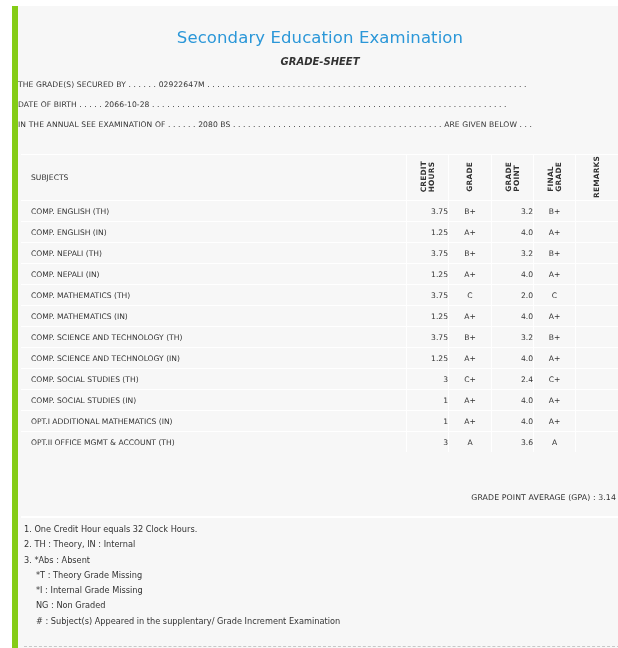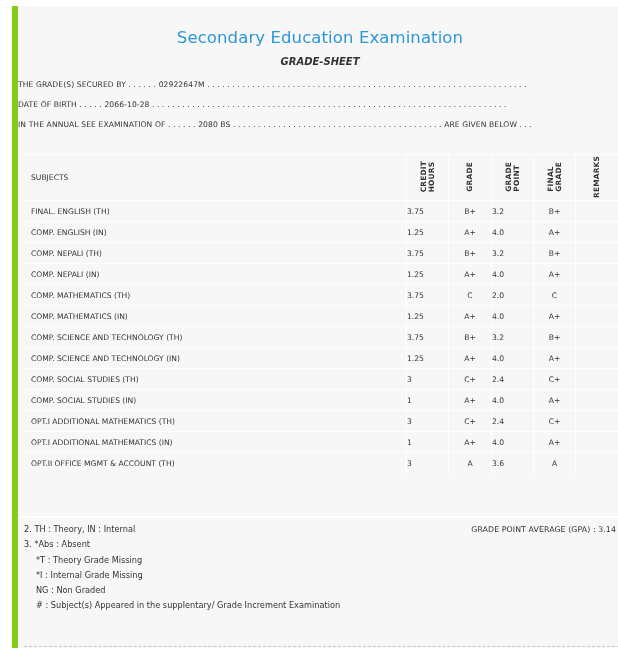--- a/index.html
+++ b/index.html
@@ -51,27 +51,27 @@
   .col-fg { width: 41px; }
   .col-rem { width: auto; }
   th.col-subj { font-weight: normal; }
   .vert {
     display: inline-block; writing-mode: vertical-rl; transform: rotate(180deg);
     font-weight: bold; font-size: 7.4px; line-height: 8px; text-align: left;
     letter-spacing: 0.2px;
   }
   th.rotated { text-align: center; vertical-align: bottom; padding-bottom: 4px; }
   th.rem { vertical-align: top; padding-top: 2px; }
-  td.num { padding-left: 4px; text-align: left; }
+  td.num { padding-left: 4px; text-align: right; }
   td.ctr { text-align: center; }
   tr.last-row td { border-bottom: 1.5px solid #ffffff; }
 
   .gpa {
     position: absolute; right: 6px; top: 487px;
-    font-size: 7.8px; color: #333; letter-spacing: 0.1px; margin-top: 32px;
+    font-size: 7.8px; color: #333; letter-spacing: 0.1px;
   }
   .gpa-divider {
     position: absolute; left: 3px; top: 510px; width: 600px; height: 1.5px; background: #ffffff;
   }
   .notes {
     position: absolute; left: 6px; top: 516px; font-size: 8.2px; color: #333;
     line-height: 15.3px;
   }
   .notes .indent { padding-left: 12px; }
   .dash {
@@ -96,21 +96,21 @@
         <th class="col-subj">SUBJECTS</th>
         <th class="col-ch rotated"><span class="vert"><span>CREDIT</span><br><span>HOURS</span></span></th>
         <th class="col-g rotated"><span class="vert">GRADE</span></th>
         <th class="col-gp rotated"><span class="vert"><span>GRADE</span><br><span>POINT</span></span></th>
         <th class="col-fg rotated"><span class="vert"><span>FINAL</span><br><span>GRADE</span></span></th>
         <th class="col-rem rotated rem"><span class="vert">REMARKS</span></th>
       </tr>
     </thead>
     <tbody id="grade-rows">
         <tr>
-          <td class="col-subj">FINAL. ENGLISH (TH)</td>
+          <td class="col-subj">COMP. ENGLISH (TH)</td>
           <td class="col-ch num">3.75</td>
           <td class="col-g ctr">B+</td>
           <td class="col-gp num">3.2</td>
           <td class="col-fg ctr">B+</td>
           <td class="col-rem"></td>
         </tr>
         <tr>
           <td class="col-subj">COMP. ENGLISH (IN)</td>
           <td class="col-ch num">1.25</td>
           <td class="col-g ctr">A+</td>
@@ -176,28 +176,20 @@
         </tr>
         <tr>
           <td class="col-subj">COMP. SOCIAL STUDIES (IN)</td>
           <td class="col-ch num">1</td>
           <td class="col-g ctr">A+</td>
           <td class="col-gp num">4.0</td>
           <td class="col-fg ctr">A+</td>
           <td class="col-rem"></td>
         </tr>
         <tr>
-          <td class="col-subj">OPT.I ADDITIONAL MATHEMATICS (TH)</td>
-          <td class="col-ch num">3</td>
-          <td class="col-g ctr">C+</td>
-          <td class="col-gp num">2.4</td>
-          <td class="col-fg ctr">C+</td>
-          <td class="col-rem"></td>
-        </tr>
-        <tr>
           <td class="col-subj">OPT.I ADDITIONAL MATHEMATICS (IN)</td>
           <td class="col-ch num">1</td>
           <td class="col-g ctr">A+</td>
           <td class="col-gp num">4.0</td>
           <td class="col-fg ctr">A+</td>
           <td class="col-rem"></td>
         </tr>
         <tr>
           <td class="col-subj">OPT.II OFFICE MGMT &amp; ACCOUNT (TH)</td>
           <td class="col-ch num">3</td>
@@ -206,20 +198,21 @@
           <td class="col-fg ctr">A</td>
           <td class="col-rem"></td>
         </tr>
       </tbody>
   </table>
 
   <div class="gpa"><span>GRADE POINT AVERAGE (GPA) : </span><span>3.14</span></div>
   <div class="gpa-divider"></div>
 
   <div class="notes">
+    <div>1. One Credit Hour equals 32 Clock Hours.</div>
     <div>2. TH : Theory, IN : Internal</div>
     <div>3. *Abs : Absent</div>
     <div class="indent">*T : Theory Grade Missing</div>
     <div class="indent">*I : Internal Grade Missing</div>
     <div class="indent">NG : Non Graded</div>
     <div class="indent"># : Subject(s) Appeared in the supplentary/ Grade Increment Examination</div>
   </div>
 
   <div class="dash"></div>
 </div>

